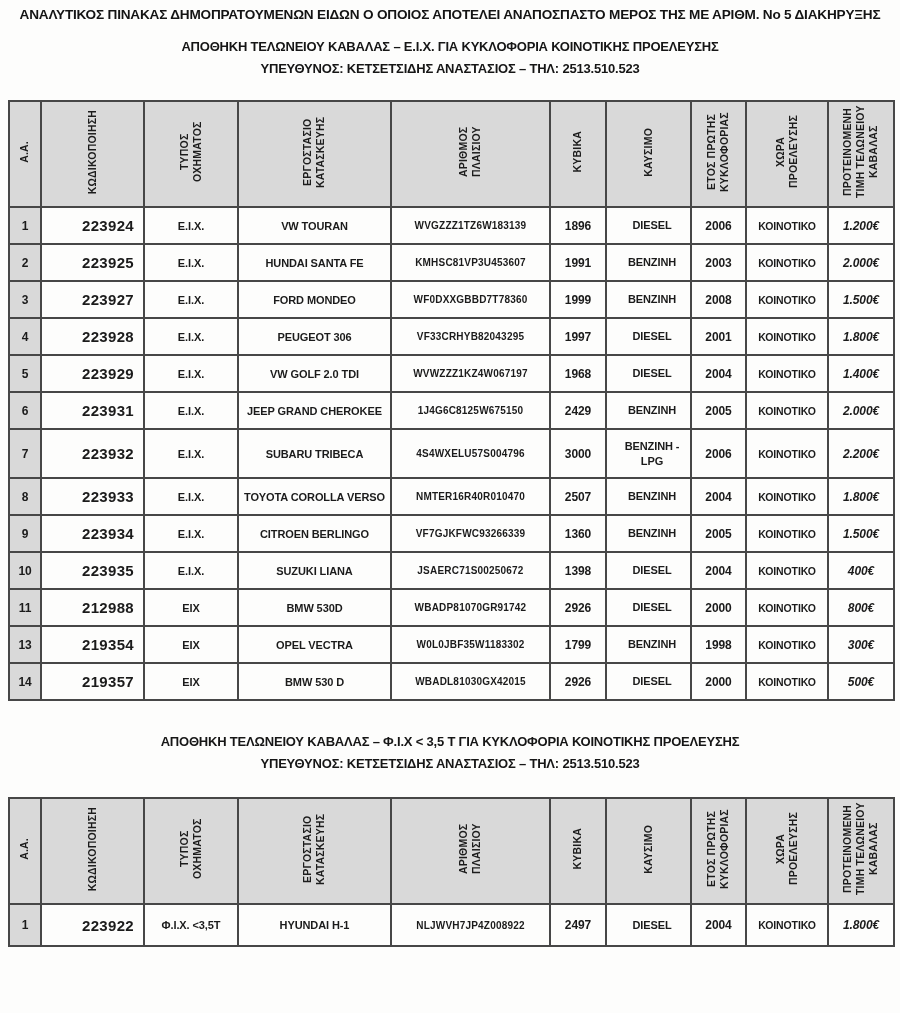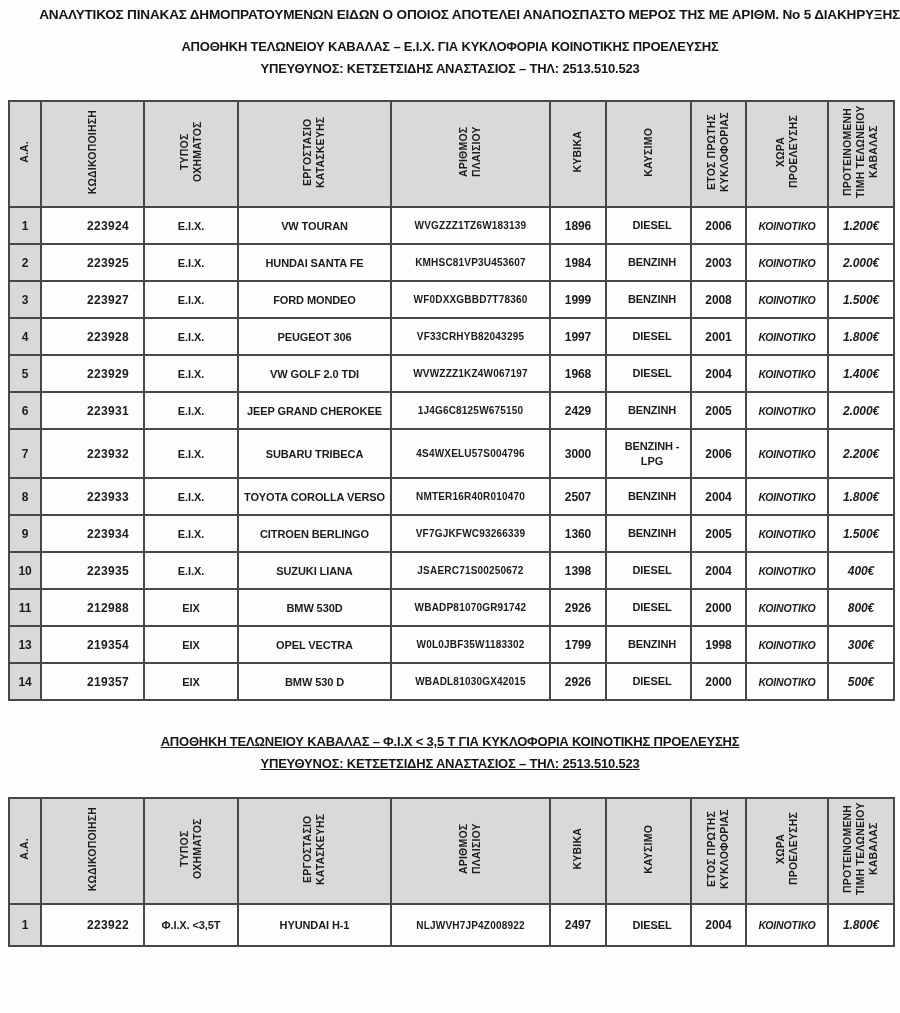--- a/index.html
+++ b/index.html
@@ -2,26 +2,26 @@
 <html><head>
 <meta charset="utf-8">
 <style>
   html,body{margin:0;padding:0;}
   body{
     width:900px;min-height:1013px;background:#fdfdfc;
     font-family:"Liberation Sans","DejaVu Sans",sans-serif;
     color:#1a1a1a;-webkit-font-smoothing:antialiased;
   }
   .doc-title{
-    padding-top:7px;text-align:right;font-weight:bold;font-size:13.6px;
+    padding-top:7px;text-align:center;font-weight:bold;font-size:13.6px;
     letter-spacing:-0.2px;color:#141414;
   }
   .section-head{margin-top:14px;text-align:center;}
   .section-head div{font-weight:bold;font-size:13px;line-height:22px;letter-spacing:-0.2px;color:#161616;}
-  .sect-2 .section-head{margin-top:30px;text-decoration:underline;}
+  .sect-2 .section-head{margin-top:30px;}
   table{
     border-collapse:collapse;table-layout:fixed;width:885px;
     margin:20px 0 0 8px;
   }
   .sect-2 table{margin-top:22px;}
   th,td{border:2px solid #474747;overflow:hidden;}
   th{
     background:#d9d9d9;height:100px;vertical-align:middle;text-align:center;
     padding:2px 0;
   }
@@ -30,28 +30,28 @@
     font-weight:bold;font-size:10.5px;line-height:1.25;max-height:94px;
     overflow-wrap:break-word;letter-spacing:0.2px;color:#1c1c1c;white-space:normal;
   }
   td{
     height:31px;text-align:center;vertical-align:middle;font-weight:bold;
     font-size:11.5px;letter-spacing:-0.1px;color:#1b1b1b;padding:2px 1px;
   }
   tr.tall td{height:43px;}
   .sect-2 td{height:36px;}
   td.col-aa{background:#d9d9d9;font-size:12px;}
-  td.col-code{font-size:12px;letter-spacing:0.3px;padding-left:32px;}
+  td.col-code{font-size:15px;letter-spacing:0.3px;padding-left:32px;}
   td.col-type{font-size:11px;}
   td.col-manufacturer{font-size:11px;}
   td.col-vin{font-size:10px;letter-spacing:0.2px;}
   td.col-cc{font-size:12px;}
   td.col-fuel{font-size:11px;line-height:1.3;padding-left:8px;}
   td.col-year{font-size:12px;}
-  td.col-origin{font-size:10.5px;font-style:italic;}
+  td.col-origin{font-size:10.5px;}
   td.col-price{font-size:12px;font-style:italic;}
   col.c-aa{width:32px;}  col.c-code{width:103px;} col.c-type{width:94px;}
   col.c-manufacturer{width:153px;} col.c-vin{width:159px;} col.c-cc{width:56px;}
   col.c-fuel{width:85px;} col.c-year{width:55px;} col.c-origin{width:82px;}
   col.c-price{width:66px;}
 </style>
 </head>
 <body>
 
 <div class="page">
@@ -102,21 +102,21 @@
             <td class="col-year">2006</td>
             <td class="col-origin">ΚΟΙΝΟΤΙΚΟ</td>
             <td class="col-price">1.200€</td>
           </tr>
           <tr>
             <td class="col-aa">2</td>
             <td class="col-code">223925</td>
             <td class="col-type">E.I.X.</td>
             <td class="col-manufacturer">HUNDAI SANTA FE</td>
             <td class="col-vin">KMHSC81VP3U453607</td>
-            <td class="col-cc">1984</td>
+            <td class="col-cc">1991</td>
             <td class="col-fuel">BENZINH</td>
             <td class="col-year">2003</td>
             <td class="col-origin">ΚΟΙΝΟΤΙΚΟ</td>
             <td class="col-price">2.000€</td>
           </tr>
           <tr>
             <td class="col-aa">3</td>
             <td class="col-code">223927</td>
             <td class="col-type">E.I.X.</td>
             <td class="col-manufacturer">FORD MONDEO</td>

